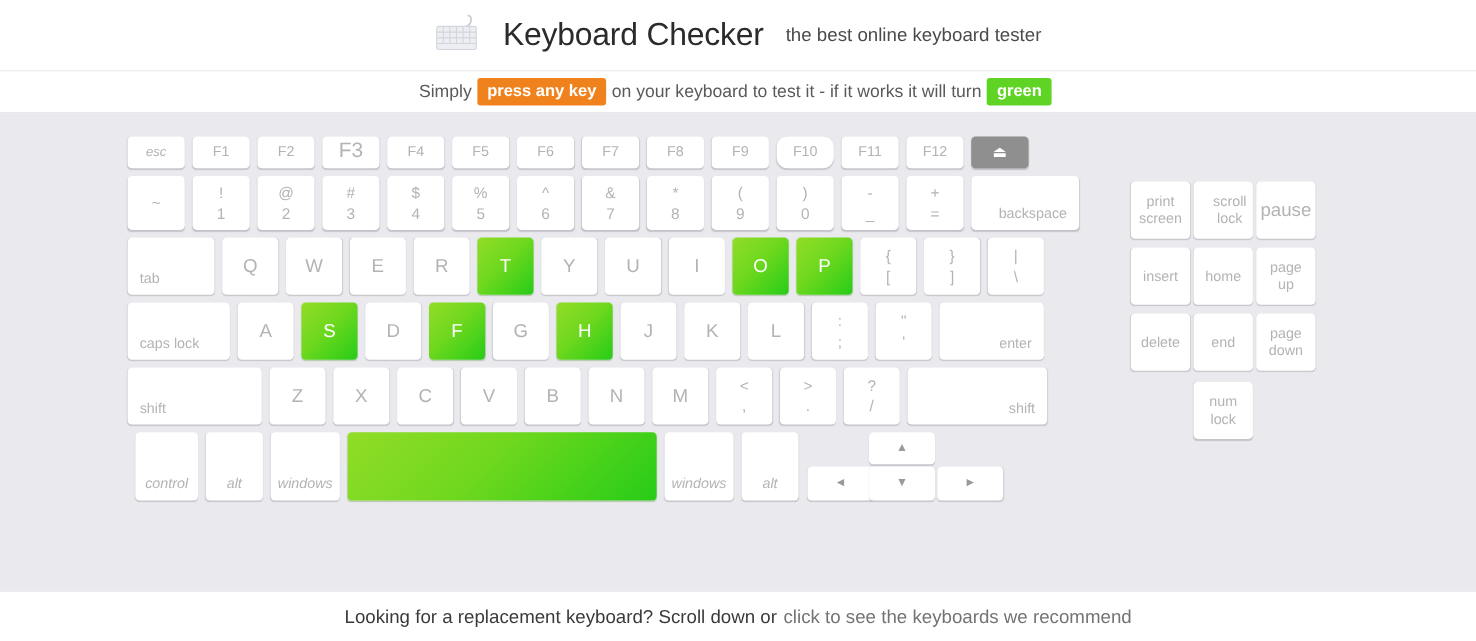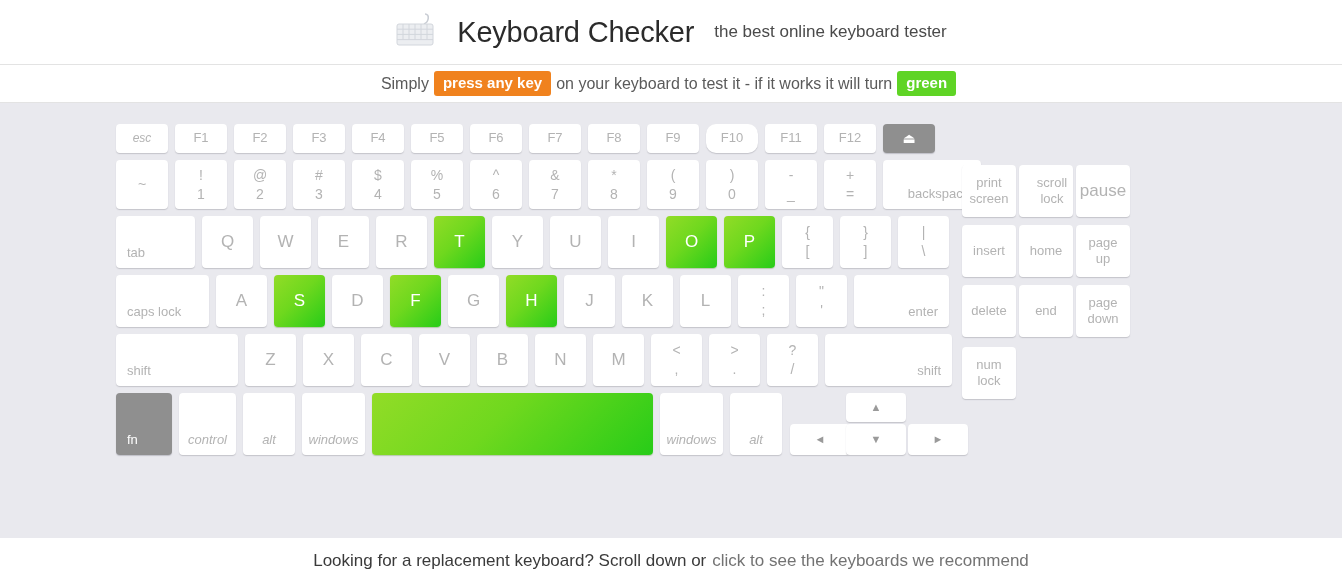--- a/index.html
+++ b/index.html
@@ -129,21 +129,21 @@
   }
   .key.gray {
     background: #8f8f8f;
     color: #ffffff;
     box-shadow: 0 1px 1px rgba(140,140,150,0.45);
   }
 
   
   .nav-cluster {
     position: absolute;
-    left: 962px;
+    left: 1028px;
     top: 62px;
   }
   .nav-row { display: flex; margin-bottom: 8px; }
 
   
   .arrows {
     position: relative;
     width: 177px;
     height: 62px;
     flex-shrink: 0;
@@ -213,21 +213,21 @@
       <div class="key bc" style="width:52px;height:29px;">
         <span class="lbl" style="font-size:12px;">esc</span>
         </div>
       <div class="key" style="width:52px;height:29px;margin-left:7px;">
         <span class="lbl" style="font-size:13px;">F1</span>
         </div>
       <div class="key" style="width:52px;height:29px;margin-left:7px;">
         <span class="lbl" style="font-size:13px;">F2</span>
         </div>
       <div class="key" style="width:52px;height:29px;margin-left:7px;">
-        <span class="lbl" style="font-size:13px;">F3</span>
+        <span class="lbl" style="font-size:19px;">F3</span>
         </div>
       <div class="key" style="width:52px;height:29px;margin-left:7px;">
         <span class="lbl" style="font-size:13px;">F4</span>
         </div>
       <div class="key" style="width:52px;height:29px;margin-left:7px;">
         <span class="lbl" style="font-size:13px;">F5</span>
         </div>
       <div class="key" style="width:52px;height:29px;margin-left:7px;">
         <span class="lbl" style="font-size:13px;">F6</span>
         </div>
@@ -440,23 +440,20 @@
       <div class="key dual" style="width:51px;height:52px;margin-left:7px;">
         <span class="top">?</span>
         <span class="bot">/</span>
         </div>
       <div class="key br" style="width:127px;height:52px;margin-left:7px;">
         <span class="lbl" style="font-size:13px;">shift</span>
         </div>
     </div>
 
     <div class="row">
-      <div class="key gray bl" style="width:56px;height:62px;">
-        <span class="lbl" style="font-size:13px;">fn</span>
-        </div>
       <div class="key bc" style="width:57px;height:62px;margin-left:7px;">
         <span class="lbl" style="font-size:13px;">control</span>
         </div>
       <div class="key bc" style="width:52px;height:62px;margin-left:7px;">
         <span class="lbl" style="font-size:13px;">alt</span>
         </div>
       <div class="key bc" style="width:63px;height:62px;margin-left:7px;">
         <span class="lbl" style="font-size:13px;">windows</span>
         </div>
       <div class="key green" style="width:281px;height:62px;margin-left:7px;">
@@ -530,21 +527,21 @@
         <span class="lbl" style="font-size:13px;">end</span>
         </div>
       <div class="key two-line" style="width:54px;height:52px;margin-left:3px;">
         <span class="lbl" style="font-size:13px;">
           <span>page</span><br>
           <span>down</span>
         </span>
         </div>
     </div>
 
-    <div class="nav-row" style="margin-top:10px;flex-direction:column;">
+    <div class="nav-row" style="margin-top:10px;">
       <div style="width:57px;"></div>
       <div class="key two-line" style="width:54px;height:52px;">
         <span class="lbl" style="font-size:13px;">
           <span>num</span><br>
           <span>lock</span>
         </span>
         </div>
     </div>
 
   </div>

